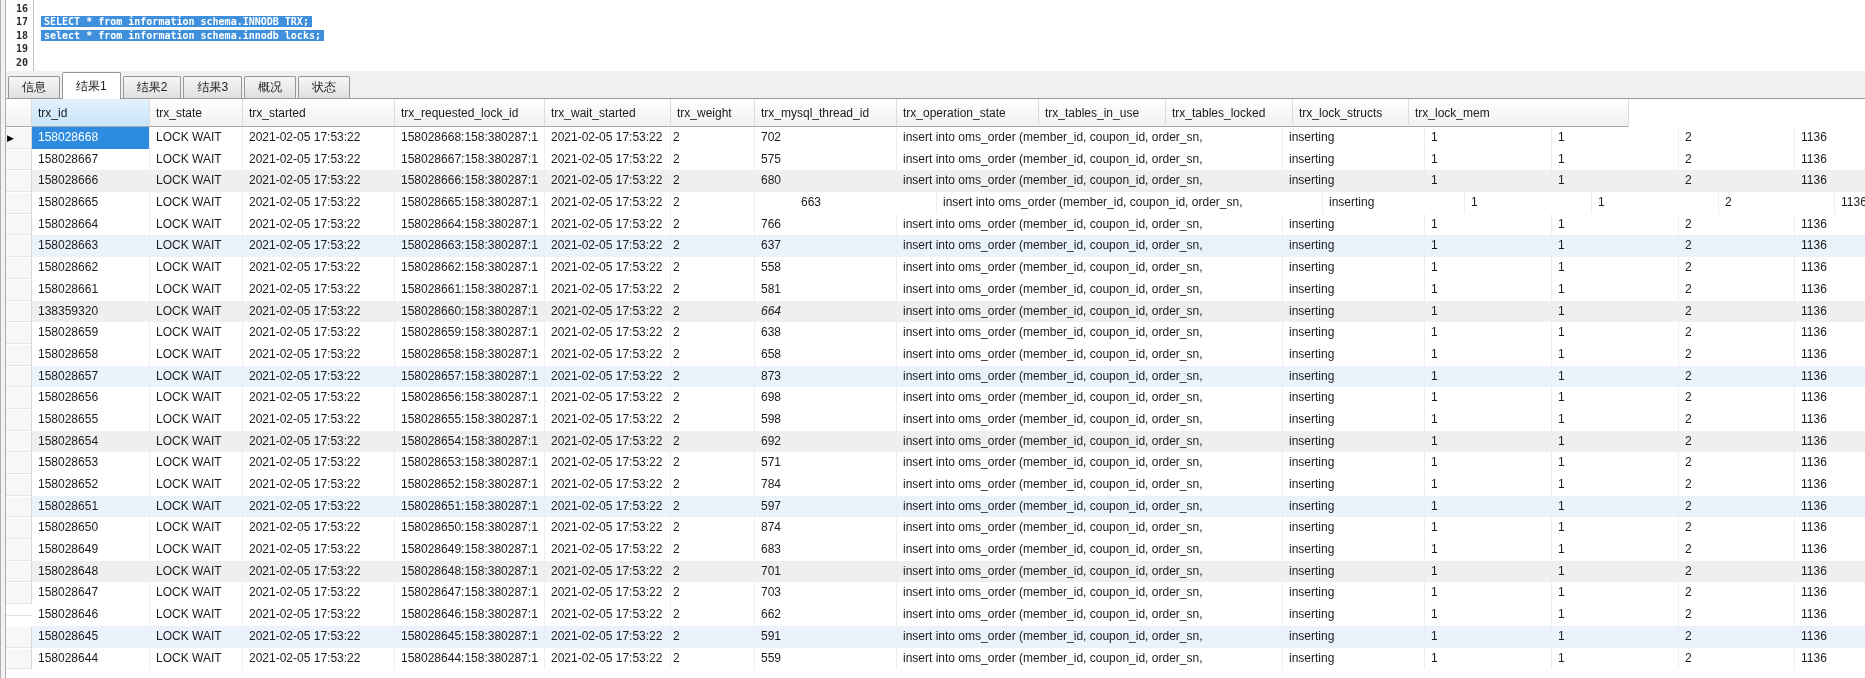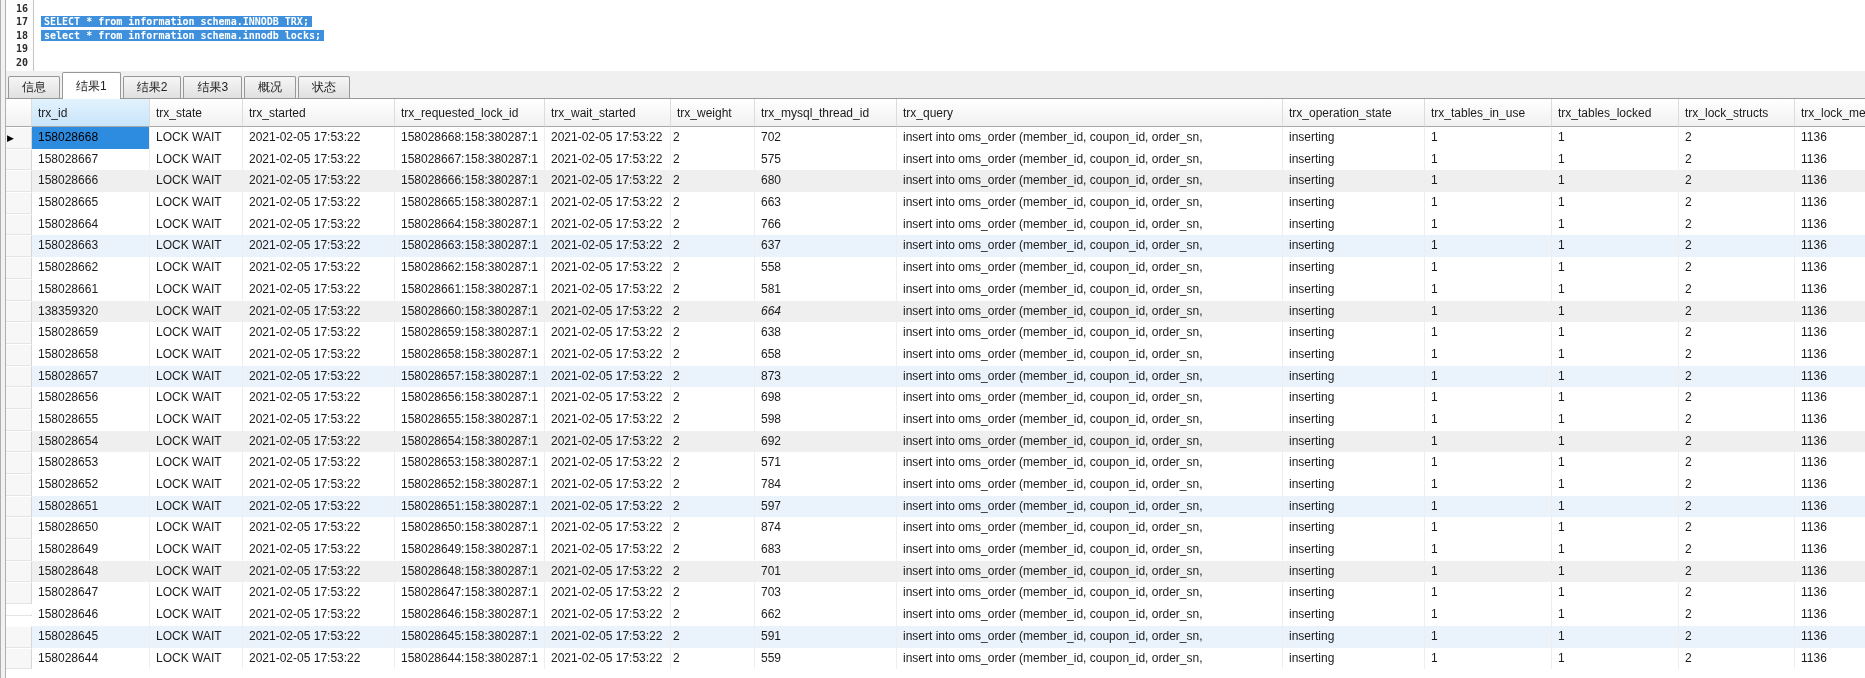--- a/index.html
+++ b/index.html
@@ -49,21 +49,21 @@
     border-right:1px solid #dcdcdc;border-bottom:1px solid #a9a9a9;
   }
   .hcell.selcol{background:linear-gradient(#e3f2fd,#c8e5fa);}
   .brow{display:flex;height:21.7px;background:#fff;}
   .bcell{
     flex:none;box-sizing:border-box;line-height:21.7px;padding-left:6px;
     white-space:nowrap;overflow:hidden;font-size:12px;color:#1b1b1b;
     border-right:1px solid #eeeeee;background:transparent;
   }
   .bcell.weight{padding-left:2px;}
-  .bcell.selected{background:#2e8ce0;color:#000000;}
+  .bcell.selected{background:#2e8ce0;color:#ffffff;}
   .gcell{
     flex:none;box-sizing:border-box;background:#f7f7f7;
     border-right:1px solid #d6d6d6;border-bottom:1px solid #e4e4e4;border-top:1px solid #fefefe;
     display:flex;align-items:center;justify-content:flex-start;padding-left:1px;
     font-size:9px;color:#000;
   }
   .hcell.corner{padding-left:0;}
 </style>
 </head>
 <body>
@@ -98,21 +98,20 @@
 <div class="grid">
   <div class="hrow">
       <div class="hcell corner" style="width: 26px;"></div>
       <div class="hcell selcol" style="width: 118px;">trx_id</div>
       <div class="hcell" style="width: 93px;">trx_state</div>
       <div class="hcell" style="width: 152px;">trx_started</div>
       <div class="hcell" style="width: 150px;">trx_requested_lock_id</div>
       <div class="hcell" style="width: 126px;">trx_wait_started</div>
       <div class="hcell" style="width: 84px;">trx_weight</div>
       <div class="hcell" style="width: 142px;">trx_mysql_thread_id</div>
-      <div class="hcell" style="width: 386px;">trx_query</div>
       <div class="hcell" style="width: 142px;">trx_operation_state</div>
       <div class="hcell" style="width: 127px;">trx_tables_in_use</div>
       <div class="hcell" style="width: 127px;">trx_tables_locked</div>
       <div class="hcell" style="width: 116px;">trx_lock_structs</div>
       <div class="hcell" style="width: 220px;">trx_lock_mem</div>
     </div>
   <div id="gbody">
       <div class="brow" style="background: rgb(255, 255, 255);">
         <div class="gcell" style="width: 26px;">
           <span>▶</span>
@@ -164,21 +163,21 @@
         <div class="bcell" style="width: 220px;">1136</div>
       </div>
       <div class="brow" style="background: rgb(255, 255, 255);">
         <div class="gcell" style="width: 26px;"></div>
         <div class="bcell" style="width: 118px;">158028665</div>
         <div class="bcell" style="width: 93px;">LOCK WAIT</div>
         <div class="bcell" style="width: 152px;">2021-02-05 17:53:22</div>
         <div class="bcell" style="width: 150px;">158028665:158:380287:1</div>
         <div class="bcell" style="width: 126px;">2021-02-05 17:53:22</div>
         <div class="bcell weight" style="width: 84px;">2</div>
-        <div class="bcell" style="width: 142px;">663</div>
+        <div class="bcell" style="width: 142px; margin-left: 40px;">663</div>
         <div class="bcell" style="width: 386px;">insert into oms_order (member_id, coupon_id, order_sn,</div>
         <div class="bcell" style="width: 142px;">inserting</div>
         <div class="bcell" style="width: 127px;">1</div>
         <div class="bcell" style="width: 127px;">1</div>
         <div class="bcell" style="width: 116px;">2</div>
         <div class="bcell" style="width: 220px;">1136</div>
       </div>
       <div class="brow" style="background: rgb(255, 255, 255);">
         <div class="gcell" style="width: 26px;"></div>
         <div class="bcell" style="width: 118px;">158028664</div>

